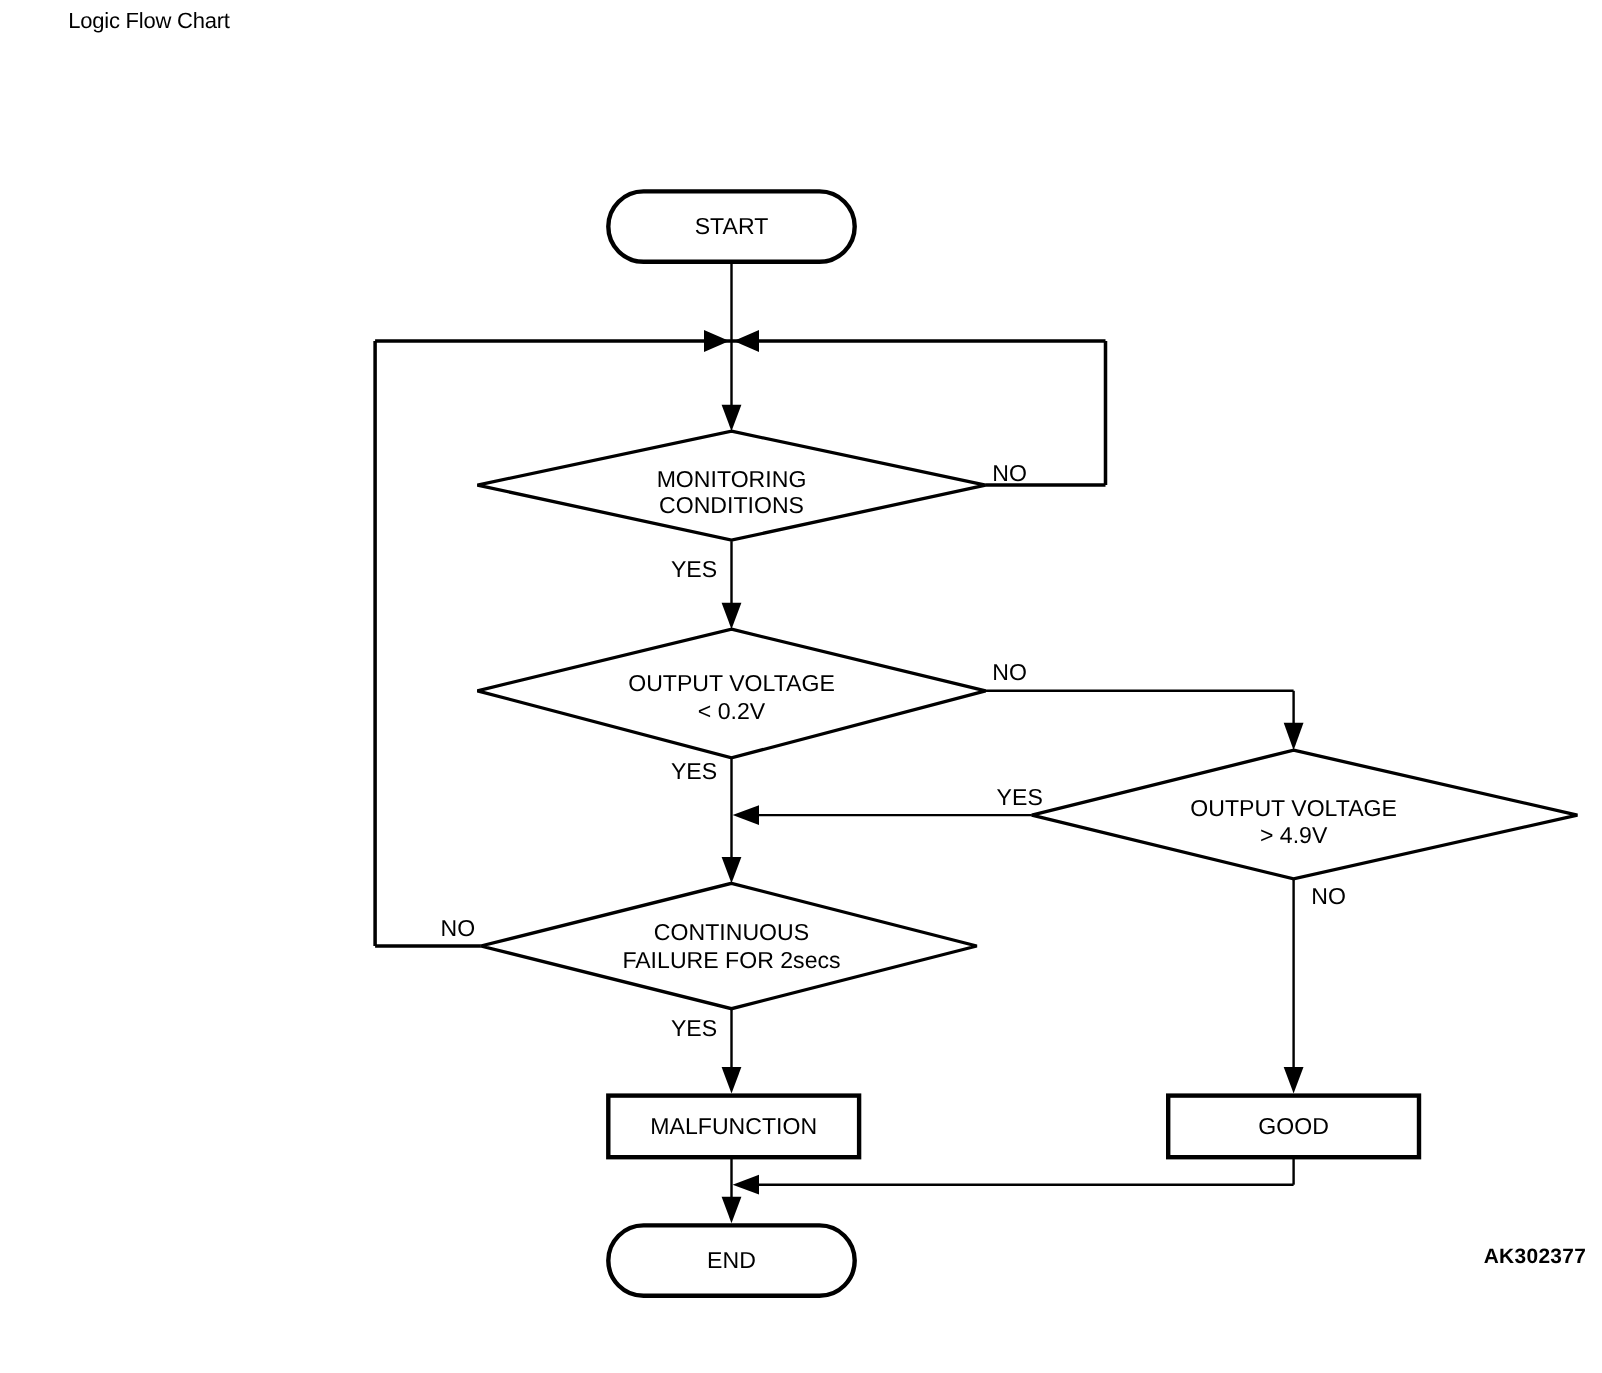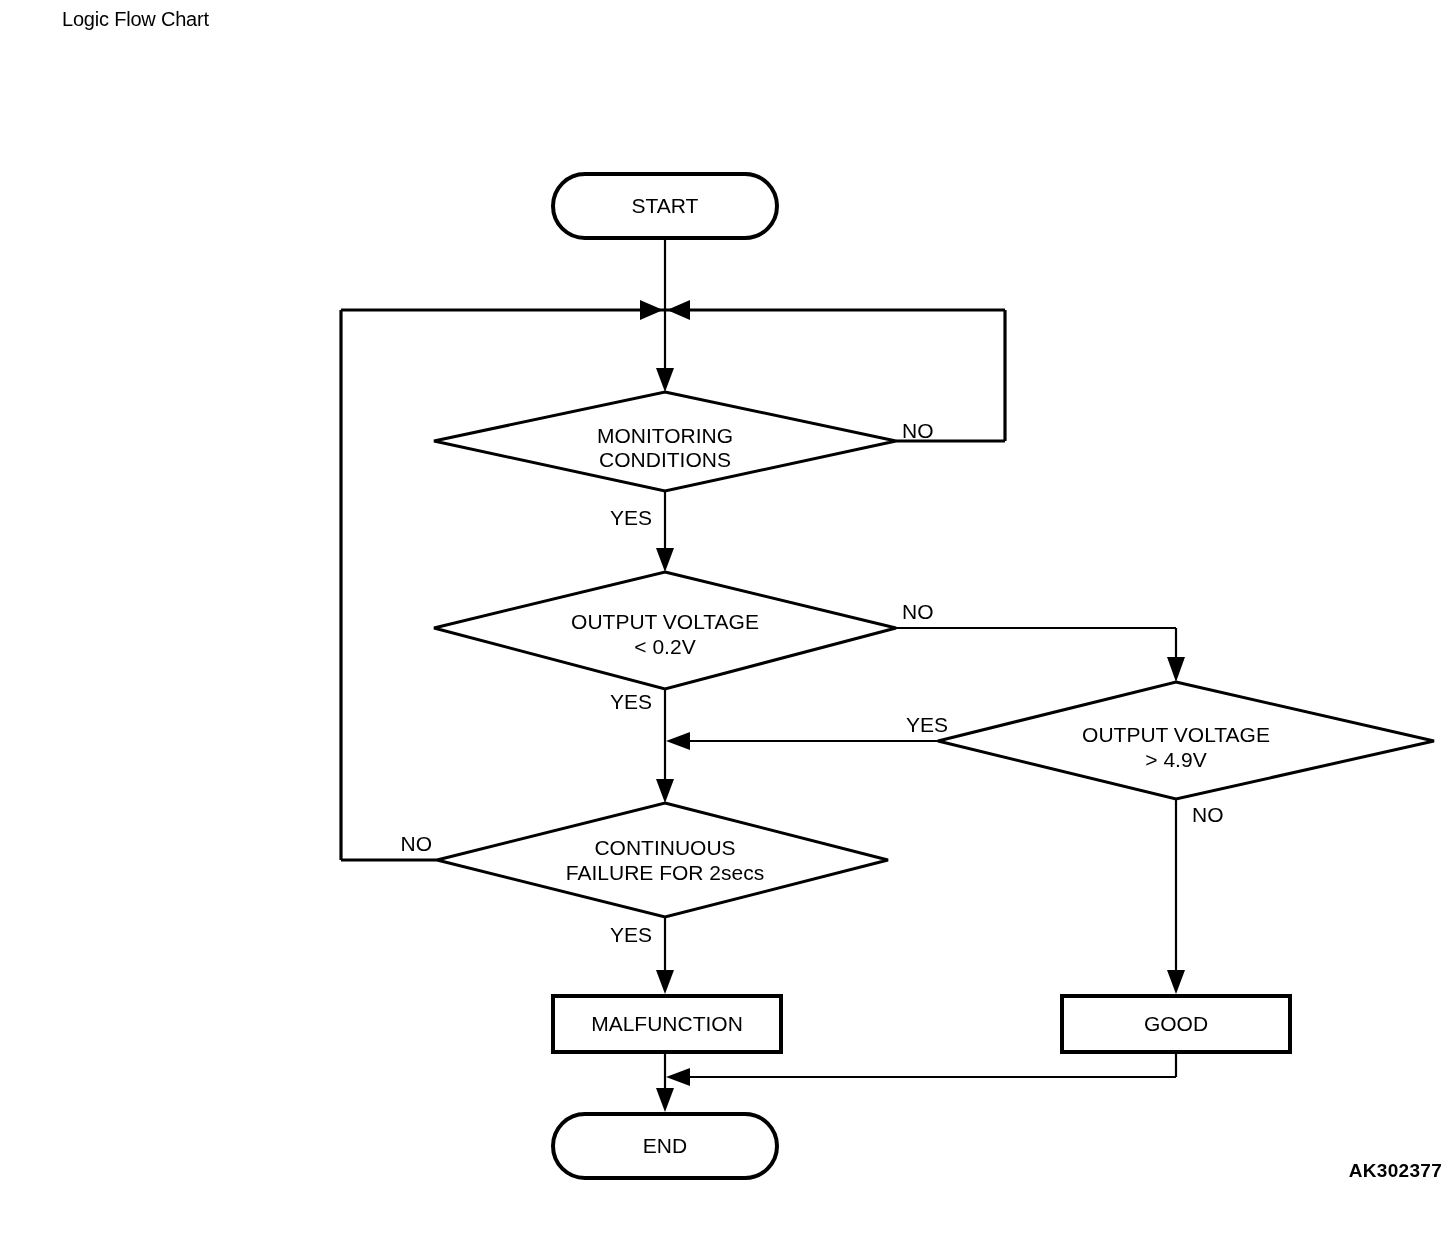--- a/index.html
+++ b/index.html
@@ -21,21 +21,21 @@
     top: 8px;
     font-size: 20px;
     font-weight: normal;
     letter-spacing: -0.2px;
     white-space: nowrap;
     margin-left: 48px;
   }
   #figure-id {
     position: absolute;
     right: 14px;
-    top: 1160px;
+    top: 1132px;
     font-size: 19px;
     font-weight: bold;
     letter-spacing: 0.3px;
     text-align: center;
   }
   #flow-svg {
     position: absolute;
     left: 0;
     top: 0;
     width: 1456px;

